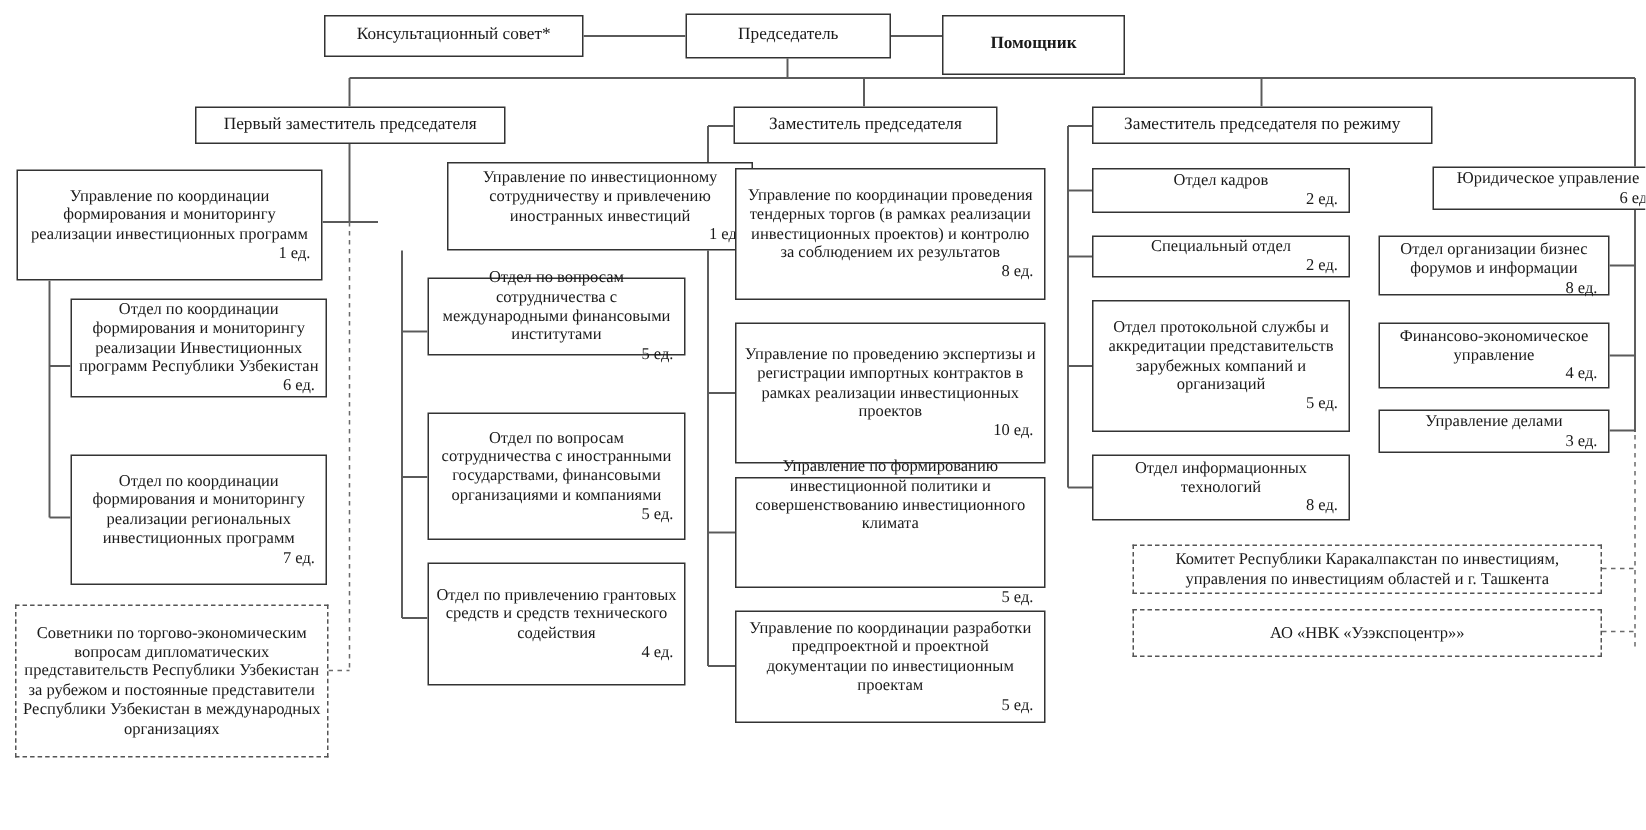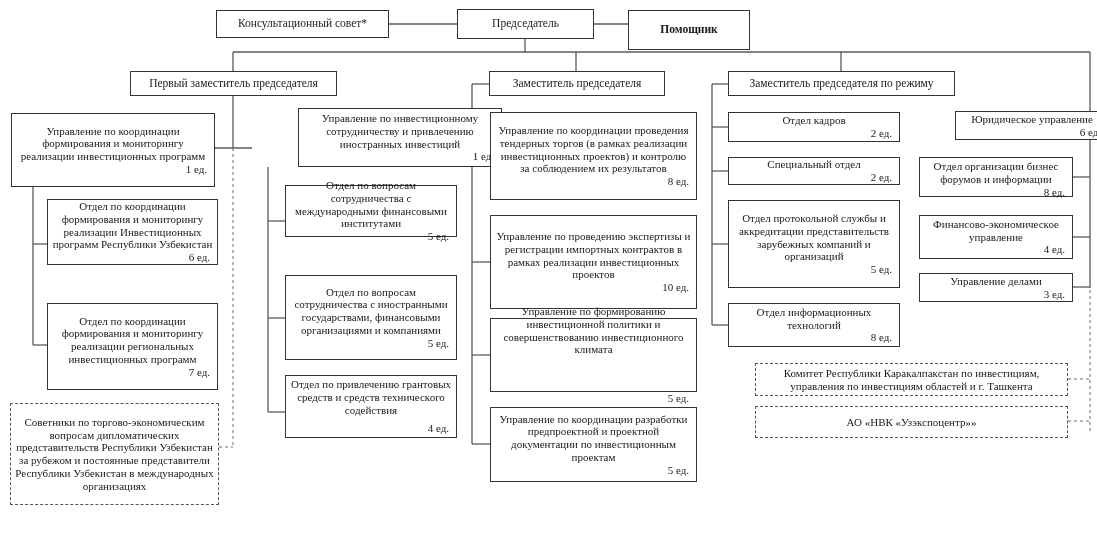--- a/index.html
+++ b/index.html
@@ -119,21 +119,21 @@
     <span class="count">1 ед.</span>
   </div>
   <div class="box" style="left:285px;top:185px;width:172px;height:52px;">
     <span>Отдел по вопросам сотрудничества с международными финансовыми институтами</span>
     <span class="count">5 ед.</span>
   </div>
   <div class="box" style="left:285px;top:275px;width:172px;height:85px;">
     <span>Отдел по вопросам сотрудничества с иностранными государствами, финансовыми организациями и компаниями</span>
     <span class="count">5 ед.</span>
   </div>
-  <div class="box" style="left:285px;top:375px;width:172px;height:63px;justify-content:space-between;">
+  <div class="box" style="left:285px;top:375px;width:172px;height:82px;">
     <span>Отдел по привлечению грантовых средств и средств технического содействия</span>
     <span class="count">4 ед.</span>
   </div>
 
   <div class="box" style="left:490px;top:112px;width:207px;height:88px;">
     <span>Управление по координации проведения тендерных торгов (в рамках реализации инвестиционных проектов) и контролю за соблюдением их результатов</span>
     <span class="count">8 ед.</span>
   </div>
   <div class="box" style="left:490px;top:215px;width:207px;height:94px;">
     <span>Управление по проведению экспертизы и регистрации импортных контрактов в рамках реализации инвестиционных проектов</span>

